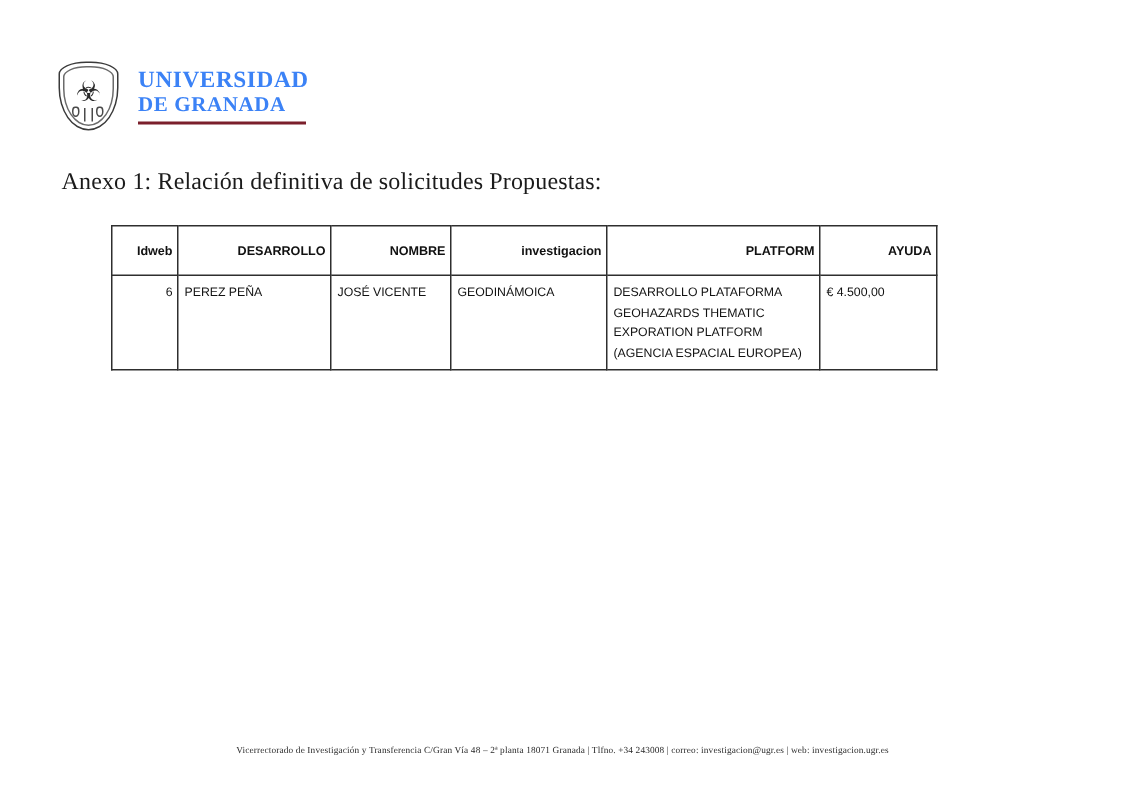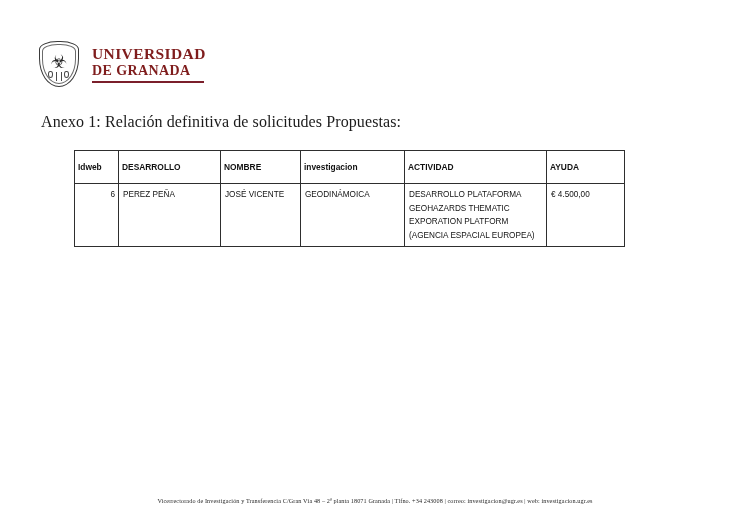--- a/index.html
+++ b/index.html
@@ -79,21 +79,21 @@
     top: 32px;
     width: 6px;
     height: 9px;
     border-left: 0.8px solid #4a4a4a;
     border-right: 0.8px solid #4a4a4a;
     box-sizing: border-box;
   }
 
   .wordmark {
     margin-left: 10px;
-    color: #7f1d1d;
+    color: #3b82f6;
     font-family: "Liberation Serif", serif;
     letter-spacing: 0.4px;
   }
   .wordmark .l1 {
     font-size: 15.5px;
     line-height: 16px;
     font-weight: bold;
   }
   .wordmark .l2 {
     font-size: 14px;
@@ -129,21 +129,21 @@
     width: 550px;
     table-layout: fixed;
     font-family: "Liberation Sans", sans-serif;
   }
   table.grid th, table.grid td {
     border: 1px solid #2e2e2e;
     padding: 0;
     vertical-align: top;
   }
   table.grid th {
-    text-align: left;
+    text-align: right;
     font-size: 8.4px;
     font-weight: bold;
     color: #111111;
     height: 28px;
     vertical-align: middle;
     padding: 2px 3px;
   }
   table.grid th.lbl-lower {
     font-weight: bold;
   }
@@ -216,21 +216,21 @@
         <col class="col-depto">
         <col class="col-activ">
         <col class="col-ayuda">
       </colgroup>
       <thead>
         <tr>
           <th>Idweb</th>
           <th>DESARROLLO</th>
           <th>NOMBRE</th>
           <th class="lbl-lower">investigacion</th>
-          <th>ACTIVIDAD</th>
+          <th>PLATFORM</th>
           <th>AYUDA</th>
         </tr>
       </thead>
       <tbody>
         <tr>
           <td class="num">6</td>
           <td>PEREZ PEÑA</td>
           <td>JOSÉ VICENTE</td>
           <td>GEODINÁMOICA</td>
           <td>

